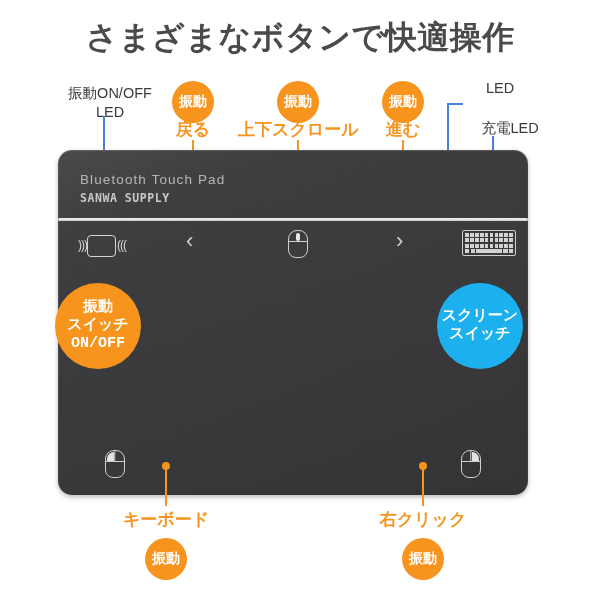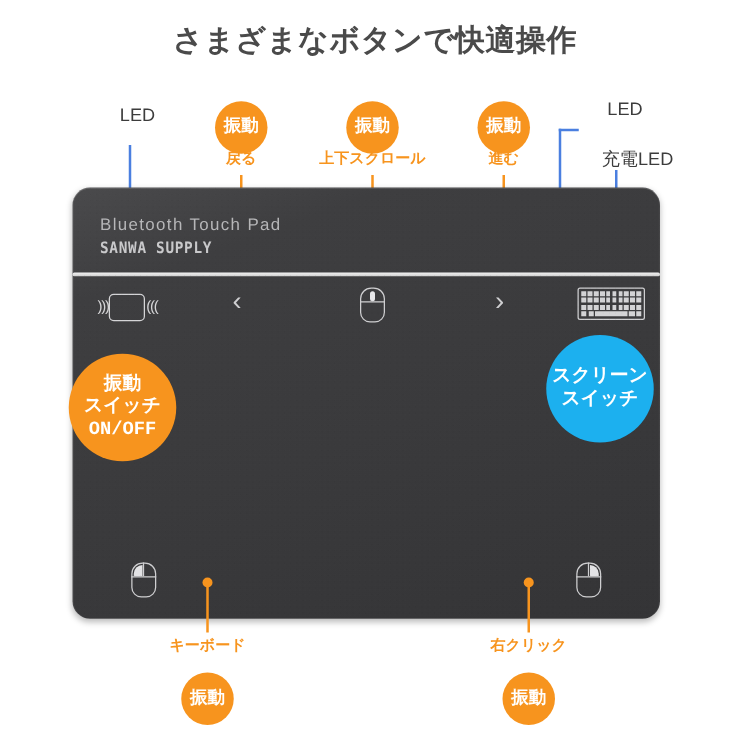--- a/index.html
+++ b/index.html
@@ -16,21 +16,21 @@
     color: #4a4a4a;
   }
 
   
   .page-title {
     position: absolute;
     left: 0;
     top: 16px;
     width: 600px;
     text-align: center;
-    font-size: 24px;
+    font-size: 32px;
     font-weight: bold;
     letter-spacing: 0.5px;
     color: #4a4a4a;
     white-space: nowrap;
   }
 
   
   .device {
     position: absolute;
     left: 58px;
@@ -219,21 +219,21 @@
     position: absolute;
     font-size: 14.5px;
     line-height: 1.28;
     color: #3c3c3c;
     text-align: center;
     white-space: nowrap;
   }
   .label.orange {
     color: #f7941e;
     font-weight: bold;
-    font-size: 12px;
+    font-size: 17px;
   }
 
   
   .badge {
     position: absolute;
     border-radius: 50%;
     background: #f7941e;
     color: #ffffff;
     font-weight: bold;
     display: flex;
@@ -254,20 +254,21 @@
   }
   .badge.blue { background: #1cb0ef; }
   .badge.big.blue { font-size: 15px; }
 </style>
 </head>
 <body>
 
 <div class="page-title">さまざまなボタンで快適操作</div>
 
 <div class="label" style="left:50px; top:84px; width:120px;">
+  <div>振動ON/OFF</div>
   <div>LED</div>
 </div>
 
 <div class="label" style="left:435px; top:79px; width:130px;">
   <div>LED</div>
 </div>
 
 <div class="label" style="left:460px; top:119px; width:100px;">充電LED</div>
 
 <div class="badge small" style="left:172px; top:81px;">
@@ -396,21 +397,21 @@
     </div>
   </div>
 </div>
 
 <div class="badge big" style="left:55px; top:283px;">
   <span>振動</span>
   <span>スイッチ</span>
   <span>ON/OFF</span>
 </div>
 
-<div class="badge big blue" style="left:437px; top:268px;">
+<div class="badge big blue" style="left:437px; top:283px;">
   <span>スクリーン</span>
   <span>スイッチ</span>
 </div>
 
 <div class="dot" style="left:162px; top:462px;"></div>
 <div class="lead" style="left:165px; top:468px; height:38px;"></div>
 <div class="label orange" style="left:116px; top:509px; width:100px;">キーボード</div>
 <div class="badge small" style="left:145px; top:538px;">
   <span>振動</span>
 </div>

